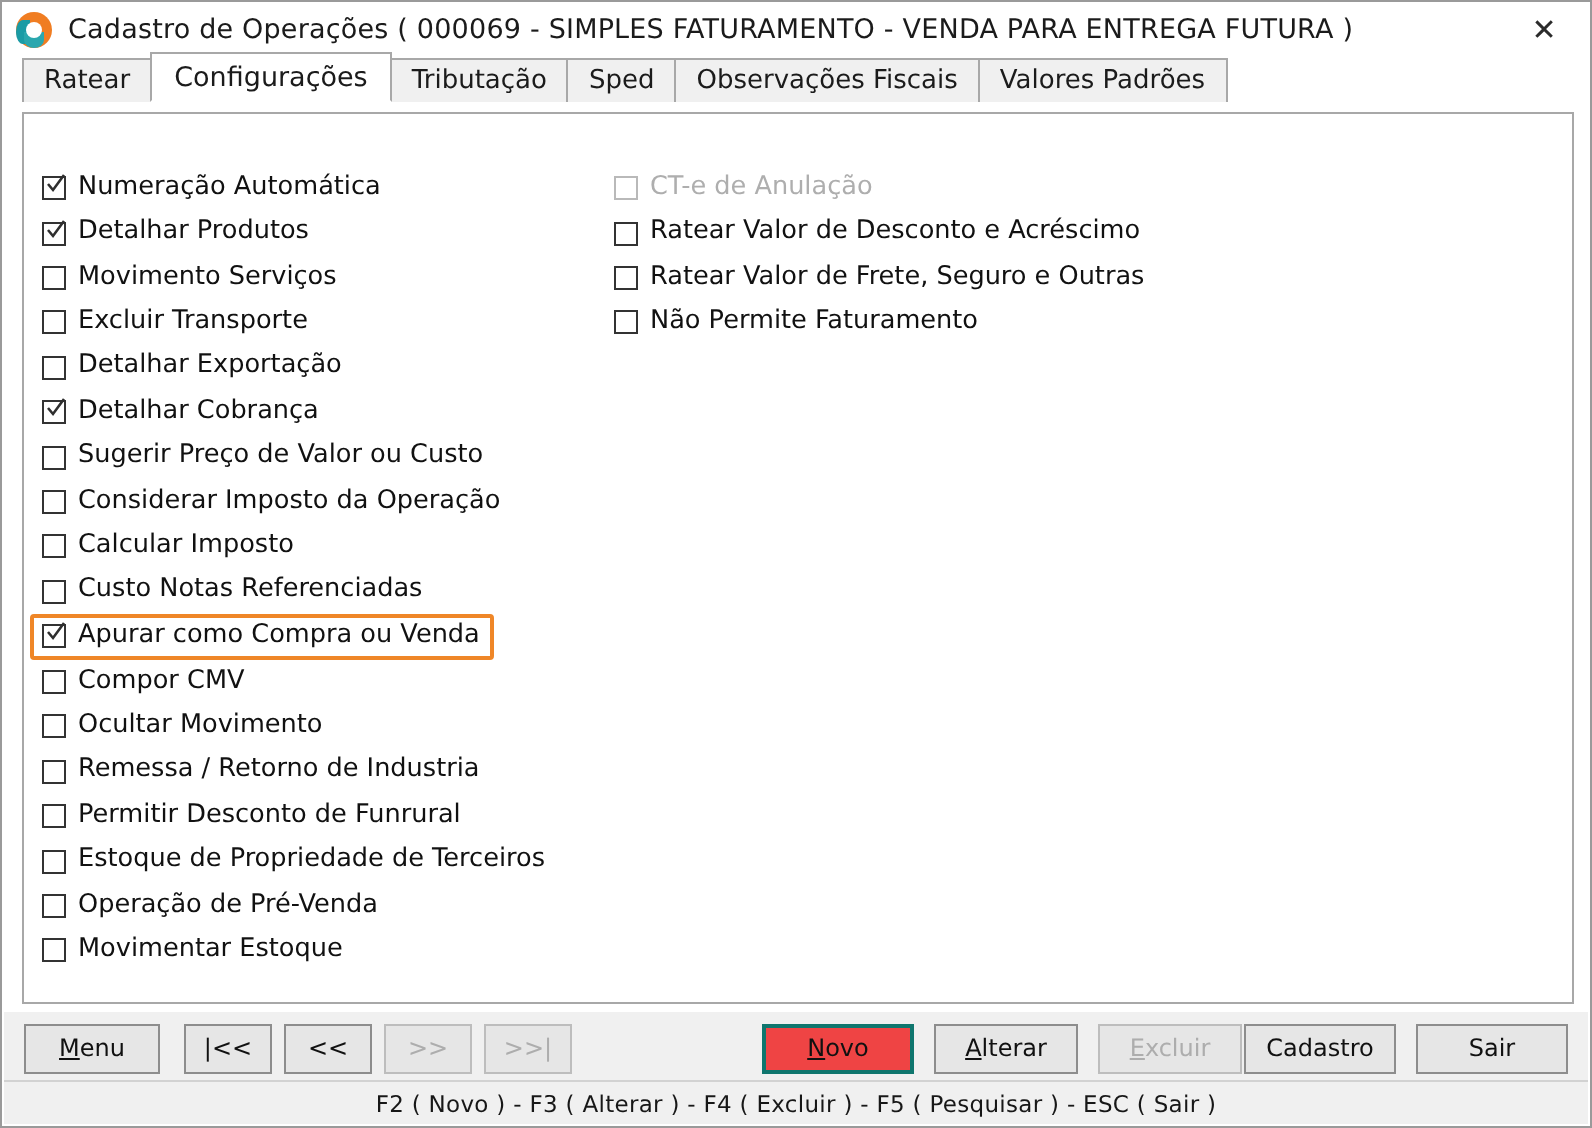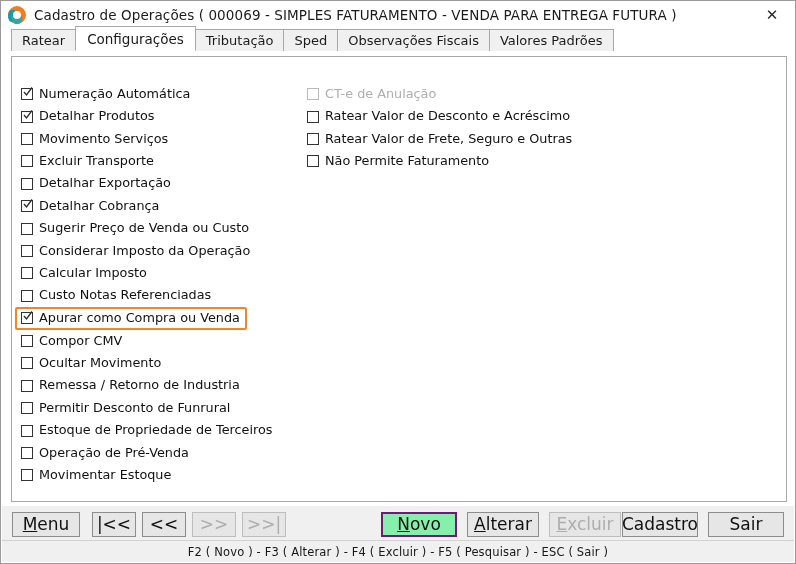--- a/index.html
+++ b/index.html
@@ -209,33 +209,33 @@
     align-items: center;
     box-sizing: border-box;
     padding: 0 10px;
   }
   .btn {
     height: 25px;
     box-sizing: border-box;
     border: 1px solid #8d8d8d;
     background: #e6e6e6;
     font-family: "DejaVu Sans", "Liberation Sans", sans-serif;
-    font-size: 17px;
+    font-size: 12px;
     color: #111111;
     display: flex;
     align-items: center;
     justify-content: center;
     cursor: default;
     white-space: nowrap;
     padding: 0 6px;
   }
   .btn.disabled { color: #adadad; border-color: #bdbdbd; background: #e6e6e6; }
   .btn.focus {
-    border: 2px solid #701a75;
-    background: #86efac;
+    border: 2px solid #0f766e;
+    background: #ef4444;
     text-align: center;
   }
   .btn u { text-decoration: underline; }
   .b-menu  { width: 68px; margin-right: 12px; }
   .b-nav   { width: 44px; margin-right: 6px; }
   .bar-spacer { flex: 1 1 auto; }
   .b-novo      { width: 76px; margin-right: 10px; }
   .b-alterar   { width: 72px; margin-right: 10px; }
   .b-excluir   { width: 72px; margin-right: 1px; }
   .b-pesquisar { width: 76px; margin-right: 10px; }
@@ -320,21 +320,21 @@
           <div class="cbrow">
             <span class="cbox">
               <svg class="tick" viewBox="0 0 10 10">
                 <path d="M1 5 L3.5 8 L9 0.5" stroke="#2f2f2f" stroke-width="1.3" fill="none"></path>
               </svg>
             </span>
             <span class="cblabel">Detalhar Cobrança</span>
           </div>
           <div class="cbrow">
             <span class="cbox"></span>
-            <span class="cblabel">Sugerir Preço de Venda ou Custo</span>
+            <span class="cblabel">Sugerir Preço de Valor ou Custo</span>
           </div>
           <div class="cbrow">
             <span class="cbox"></span>
             <span class="cblabel">Considerar Imposto da Operação</span>
           </div>
           <div class="cbrow">
             <span class="cbox"></span>
             <span class="cblabel">Calcular Imposto</span>
           </div>
           <div class="cbrow">

